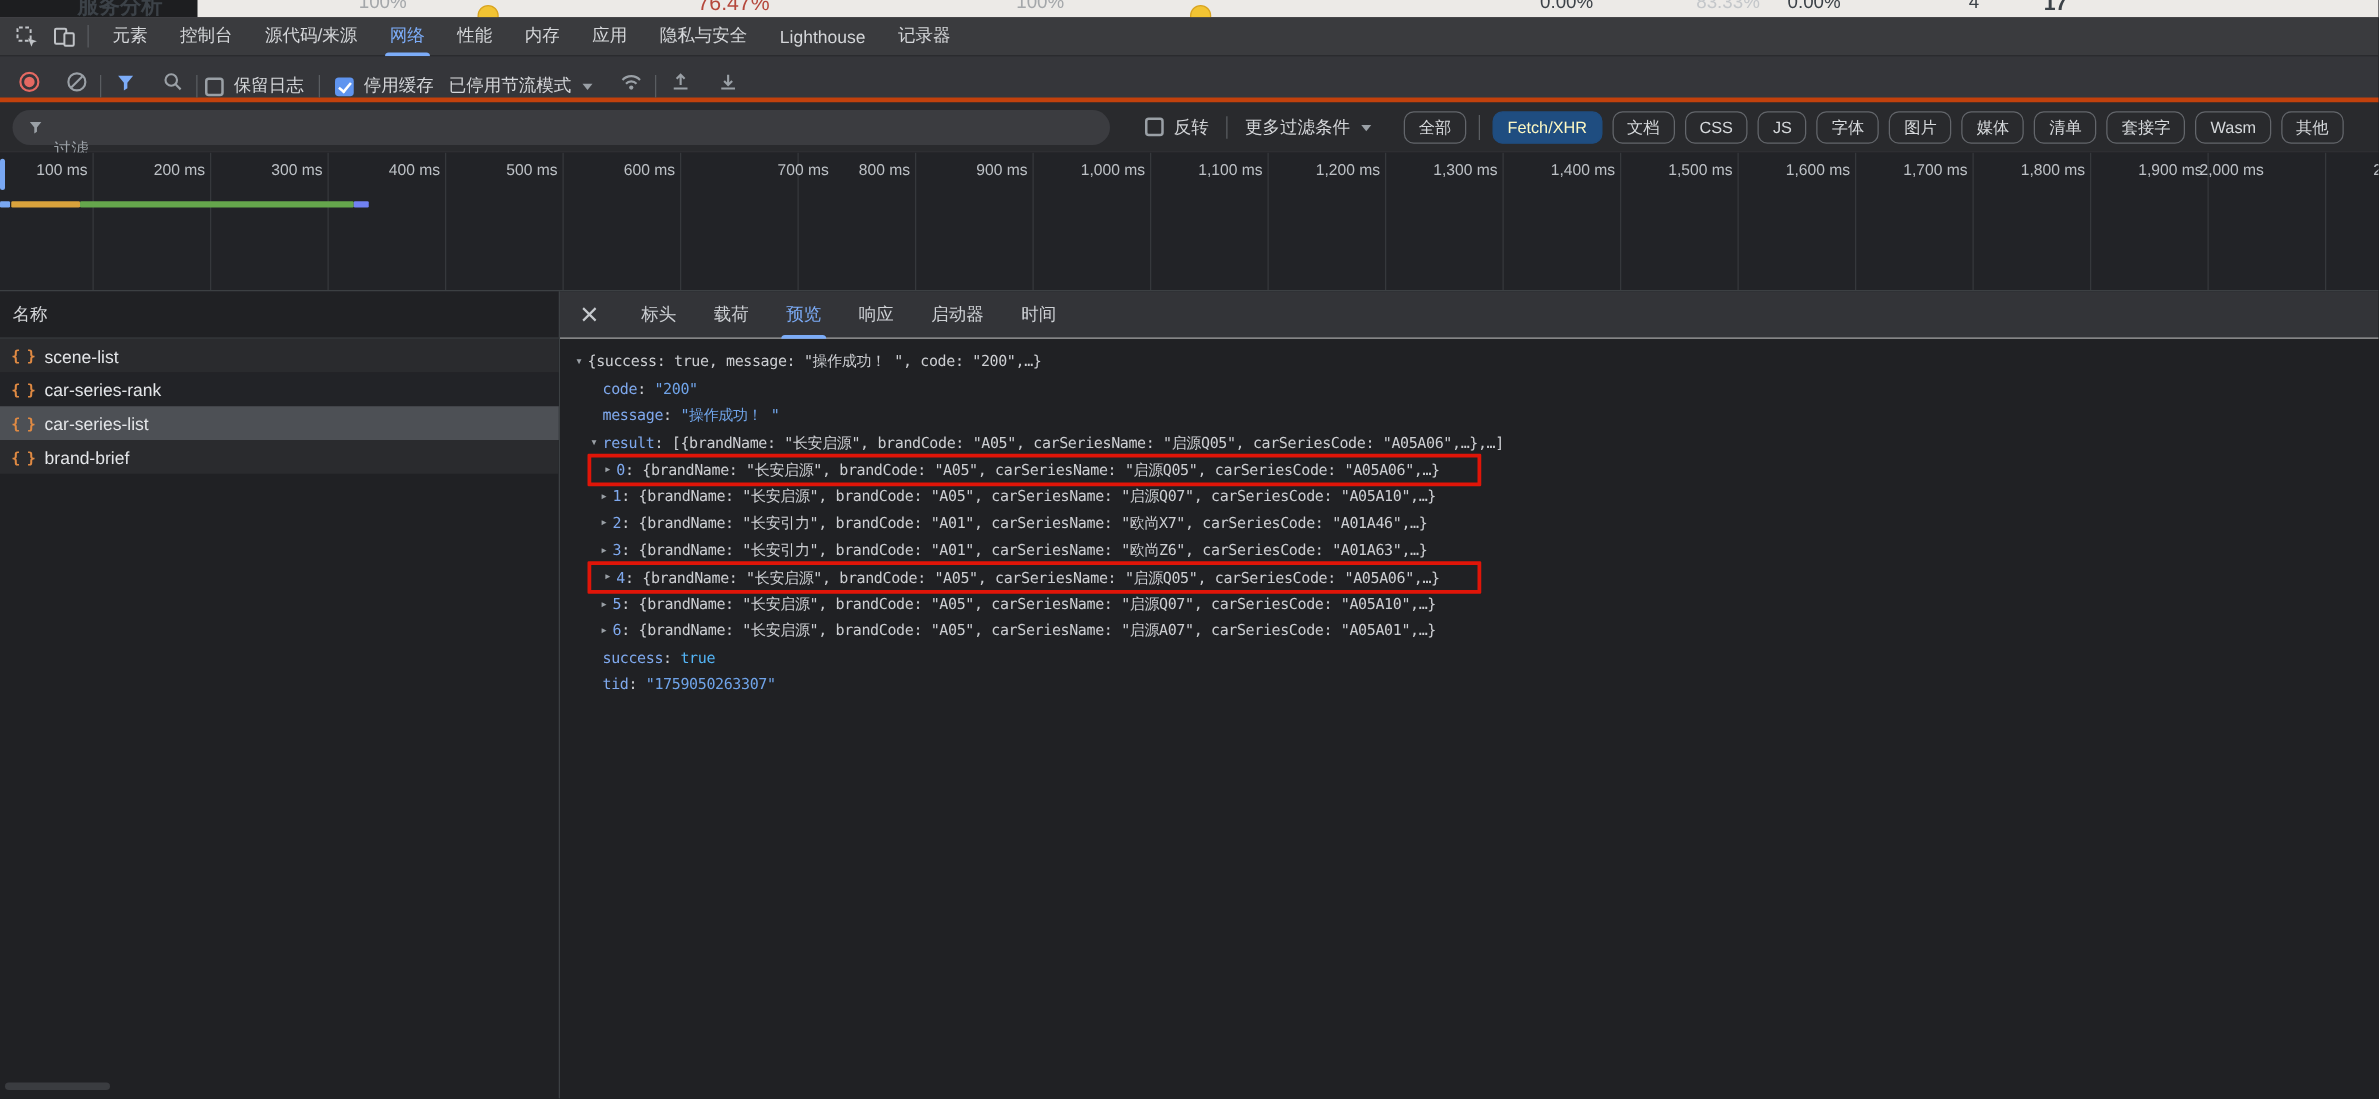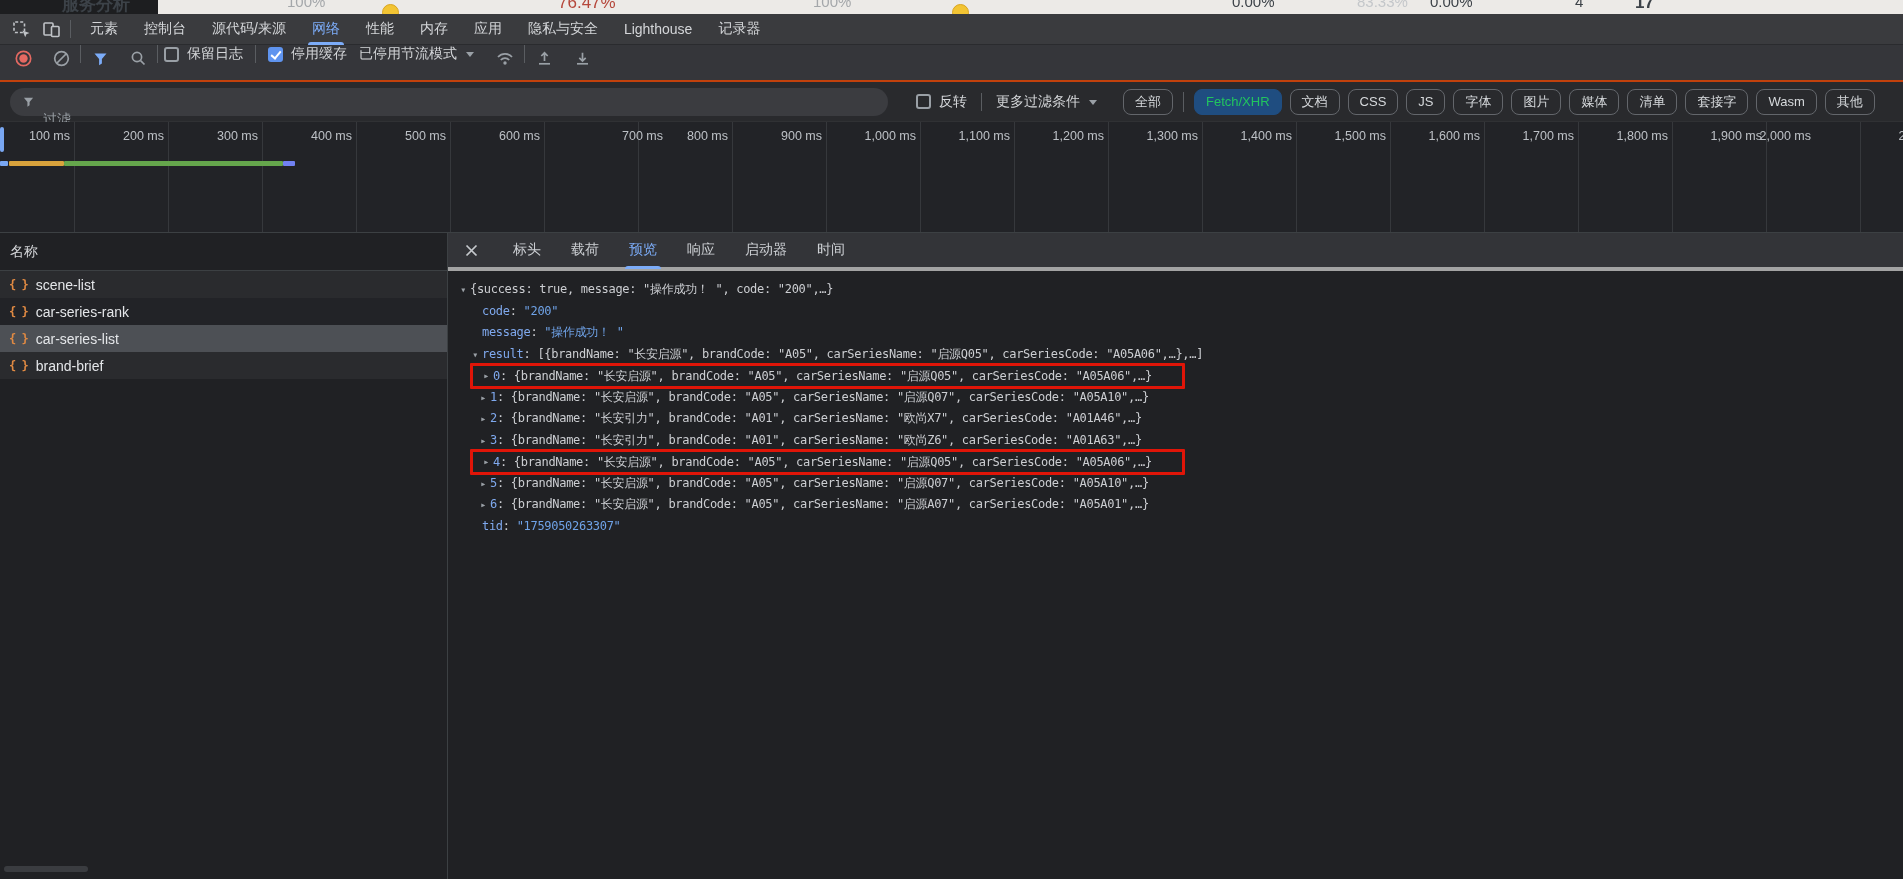--- a/index.html
+++ b/index.html
@@ -24,41 +24,41 @@
   .icon-btn{width:26px;height:26px;display:flex;align-items:center;justify-content:center;flex:none;}
   .tb-divider{width:1px;height:18px;background:#5a5d61;margin:0 6px;flex:none;}
   .dt-tab{position:relative;height:31px;display:flex;align-items:center;padding:0 13px;
           font-size:14px;color:#d4d6d9;flex:none;white-space:nowrap;}
   .dt-tab.active{color:var(--accent);}
   .dt-tab.active .tab-underline{position:absolute;left:9px;right:9px;bottom:0;height:3px;
           border-radius:3px 3px 0 0;background:var(--accent);}
 
   
   #toolbar{position:absolute;left:0;top:31px;width:100%;height:37px;background:#35363a;
-           display:flex;align-items:flex-start;border-bottom:2px solid #c2410c;box-sizing:border-box;padding-left:10px;}
+           display:flex;align-items:flex-end;border-bottom:4px solid #c2410c;box-sizing:border-box;padding-left:10px;}
   .tool-gap{width:12px;flex:none;}
   .check-ctl{display:flex;align-items:center;flex:none;}
   .cb{position:relative;width:15px;height:15px;border-radius:3px;border:2px solid #9aa0a6;
       box-sizing:border-box;margin-right:8px;flex:none;}
   .cb.checked{border:none;background:#5f94ef;}
   .cb.checked::after{content:'';position:absolute;left:5px;top:2px;width:4px;height:8px;
       border:solid #fff;border-width:0 2px 2px 0;transform:rotate(40deg);}
   .tool-label{font-size:14px;color:#d4d6d9;white-space:nowrap;}
   .caret{width:0;height:0;border:4px solid transparent;border-top:5px solid #9aa0a6;margin-left:9px;margin-top:5px;flex:none;}
 
   
   #filterrow{position:absolute;left:0;top:68px;width:100%;height:40px;background:#292a2d;
              display:flex;align-items:center;border-bottom:1px solid #303134;box-sizing:border-box;padding-left:10px;}
   #filter-input{width:878px;height:28px;background:#3b3c40;border-radius:14px;display:flex;
                 align-items:center;padding:0 12px;box-sizing:border-box;flex:none;}
   #filter-input .ph{font-size:14px;color:#9aa0a6;margin-left:8px;margin-top:36px;}
   .chips{display:flex;align-items:center;flex:none;justify-content:space-between;}
   .chip{height:24px;display:flex;align-items:center;padding:0 11px;margin:0 4px;border:1px solid #63666b;
         border-radius:8px;font-size:13px;color:#d6d9dc;white-space:nowrap;flex:none;}
-  .chip.active{background:var(--chip-bg);border-color:var(--chip-bg);color:#22c55e;}
+  .chip.active{background:var(--chip-bg);border-color:var(--chip-bg);color:#fef9c3;}
   .chip-sep{width:1px;height:20px;background:#5a5d61;margin:0 6px;flex:none;}
 
   
   #overview{position:absolute;left:0;top:108px;width:100%;height:111px;background:#222327;
             border-bottom:1px solid #3c4043;box-sizing:border-box;overflow:hidden;}
   .gridline{position:absolute;top:0;bottom:0;width:1px;background:#36383c;}
   .tick-label{position:absolute;top:7px;width:86px;text-align:right;font-size:12.5px;color:#bdc1c6;white-space:nowrap;}
   .ov-bar{position:absolute;top:39px;height:5px;border-radius:1px;}
   #ov-handle{position:absolute;left:0;top:5px;width:4px;height:25px;background:#79a7f2;border-radius:2px;}
 
@@ -68,21 +68,21 @@
   #req-header{height:38px;display:flex;align-items:center;padding-left:10px;font-size:14px;color:#d4d6d9;
               border-bottom:1px solid #3c4043;box-sizing:border-box;}
   .req-row{height:27px;display:flex;align-items:center;padding-left:9px;font-size:14px;color:#e4e6e9;white-space:nowrap;}
   .req-row.stripe-a{background:#2a2b2e;} .req-row.stripe-b{background:#222327;}
   .req-row.selected{background:#4d5055;}
   .fetch-icon{color:#e08a43;font-size:12px;font-weight:bold;margin-right:8px;letter-spacing:-1px;font-family:"DejaVu Sans Mono",monospace;}
   #h-scroll-thumb{position:absolute;left:4px;bottom:7px;width:84px;height:6px;border-radius:3px;background:#3a3c40;}
 
   
   #detail-panel{flex:1;position:relative;min-width:0;}
-  #detail-tabs{height:38px;background:#333438;border-bottom:4px solid #a3a3a3;box-sizing:border-box;
+  #detail-tabs{height:38px;background:#333438;border-bottom:1px solid #a3a3a3;box-sizing:border-box;
                display:flex;align-items:center;}
   #close-detail{margin:0 18px 0 14px;width:18px;height:18px;display:flex;align-items:center;justify-content:center;}
   .d-tab{position:relative;height:38px;display:flex;align-items:center;margin:0 15px;font-size:14px;
          color:#cdd0d4;white-space:nowrap;flex:none;}
   .d-tab.active{color:var(--accent);}
   .d-tab.active .tab-underline{position:absolute;left:-4px;right:-4px;bottom:0;height:3px;border-radius:3px 3px 0 0;background:var(--accent);}
 
   
   #preview-body{position:relative;padding-top:8px;font-family:"DejaVu Sans Mono",monospace;
                 font-size:12px;letter-spacing:-0.3px;line-height:21.5px;}
@@ -399,19 +399,20 @@
             <div class="tree-row" style="padding-left: 20px;"><span class="arrow"></span><span class="jkey">code</span><span class="jplain">: </span><span class="jstr">"200"</span></div>
             <div class="tree-row" style="padding-left: 20px;"><span class="arrow"></span><span class="jkey">message</span><span class="jplain">: </span><span class="jstr">"操作成功！ "</span></div>
             <div class="tree-row" style="padding-left: 20px;"><span class="arrow">▾</span><span class="jkey">result</span><span class="jplain">: </span><span class="jplain">[{brandName: "长安启源", brandCode: "A05", carSeriesName: "启源Q05", carSeriesCode: "A05A06",…},…]</span></div>
             <div class="tree-row" style="padding-left: 28px;"><span class="redbox"><span class="arrow">▸</span><span class="jkey">0</span><span class="jplain">: </span><span class="jplain">{brandName: "长安启源", brandCode: "A05", carSeriesName: "启源Q05", carSeriesCode: "A05A06",…}</span></span></div>
             <div class="tree-row" style="padding-left: 28px;"><span class="arrow">▸</span><span class="jkey">1</span><span class="jplain">: </span><span class="jplain">{brandName: "长安启源", brandCode: "A05", carSeriesName: "启源Q07", carSeriesCode: "A05A10",…}</span></div>
             <div class="tree-row" style="padding-left: 28px;"><span class="arrow">▸</span><span class="jkey">2</span><span class="jplain">: </span><span class="jplain">{brandName: "长安引力", brandCode: "A01", carSeriesName: "欧尚X7", carSeriesCode: "A01A46",…}</span></div>
             <div class="tree-row" style="padding-left: 28px;"><span class="arrow">▸</span><span class="jkey">3</span><span class="jplain">: </span><span class="jplain">{brandName: "长安引力", brandCode: "A01", carSeriesName: "欧尚Z6", carSeriesCode: "A01A63",…}</span></div>
             <div class="tree-row" style="padding-left: 28px;"><span class="redbox"><span class="arrow">▸</span><span class="jkey">4</span><span class="jplain">: </span><span class="jplain">{brandName: "长安启源", brandCode: "A05", carSeriesName: "启源Q05", carSeriesCode: "A05A06",…}</span></span></div>
             <div class="tree-row" style="padding-left: 28px;"><span class="arrow">▸</span><span class="jkey">5</span><span class="jplain">: </span><span class="jplain">{brandName: "长安启源", brandCode: "A05", carSeriesName: "启源Q07", carSeriesCode: "A05A10",…}</span></div>
             <div class="tree-row" style="padding-left: 28px;"><span class="arrow">▸</span><span class="jkey">6</span><span class="jplain">: </span><span class="jplain">{brandName: "长安启源", brandCode: "A05", carSeriesName: "启源A07", carSeriesCode: "A05A01",…}</span></div>
+            <div class="tree-row" style="padding-left: 20px;"><span class="arrow"></span><span class="jkey">success</span><span class="jplain">: </span><span class="jbool">true</span></div>
             <div class="tree-row" style="padding-left: 20px;"><span class="arrow"></span><span class="jkey">tid</span><span class="jplain">: </span><span class="jstr">"1759050263307"</span></div>
           </div>
       </div>
     </div>
 
   </div>
 </div>
 
 </body></html>

